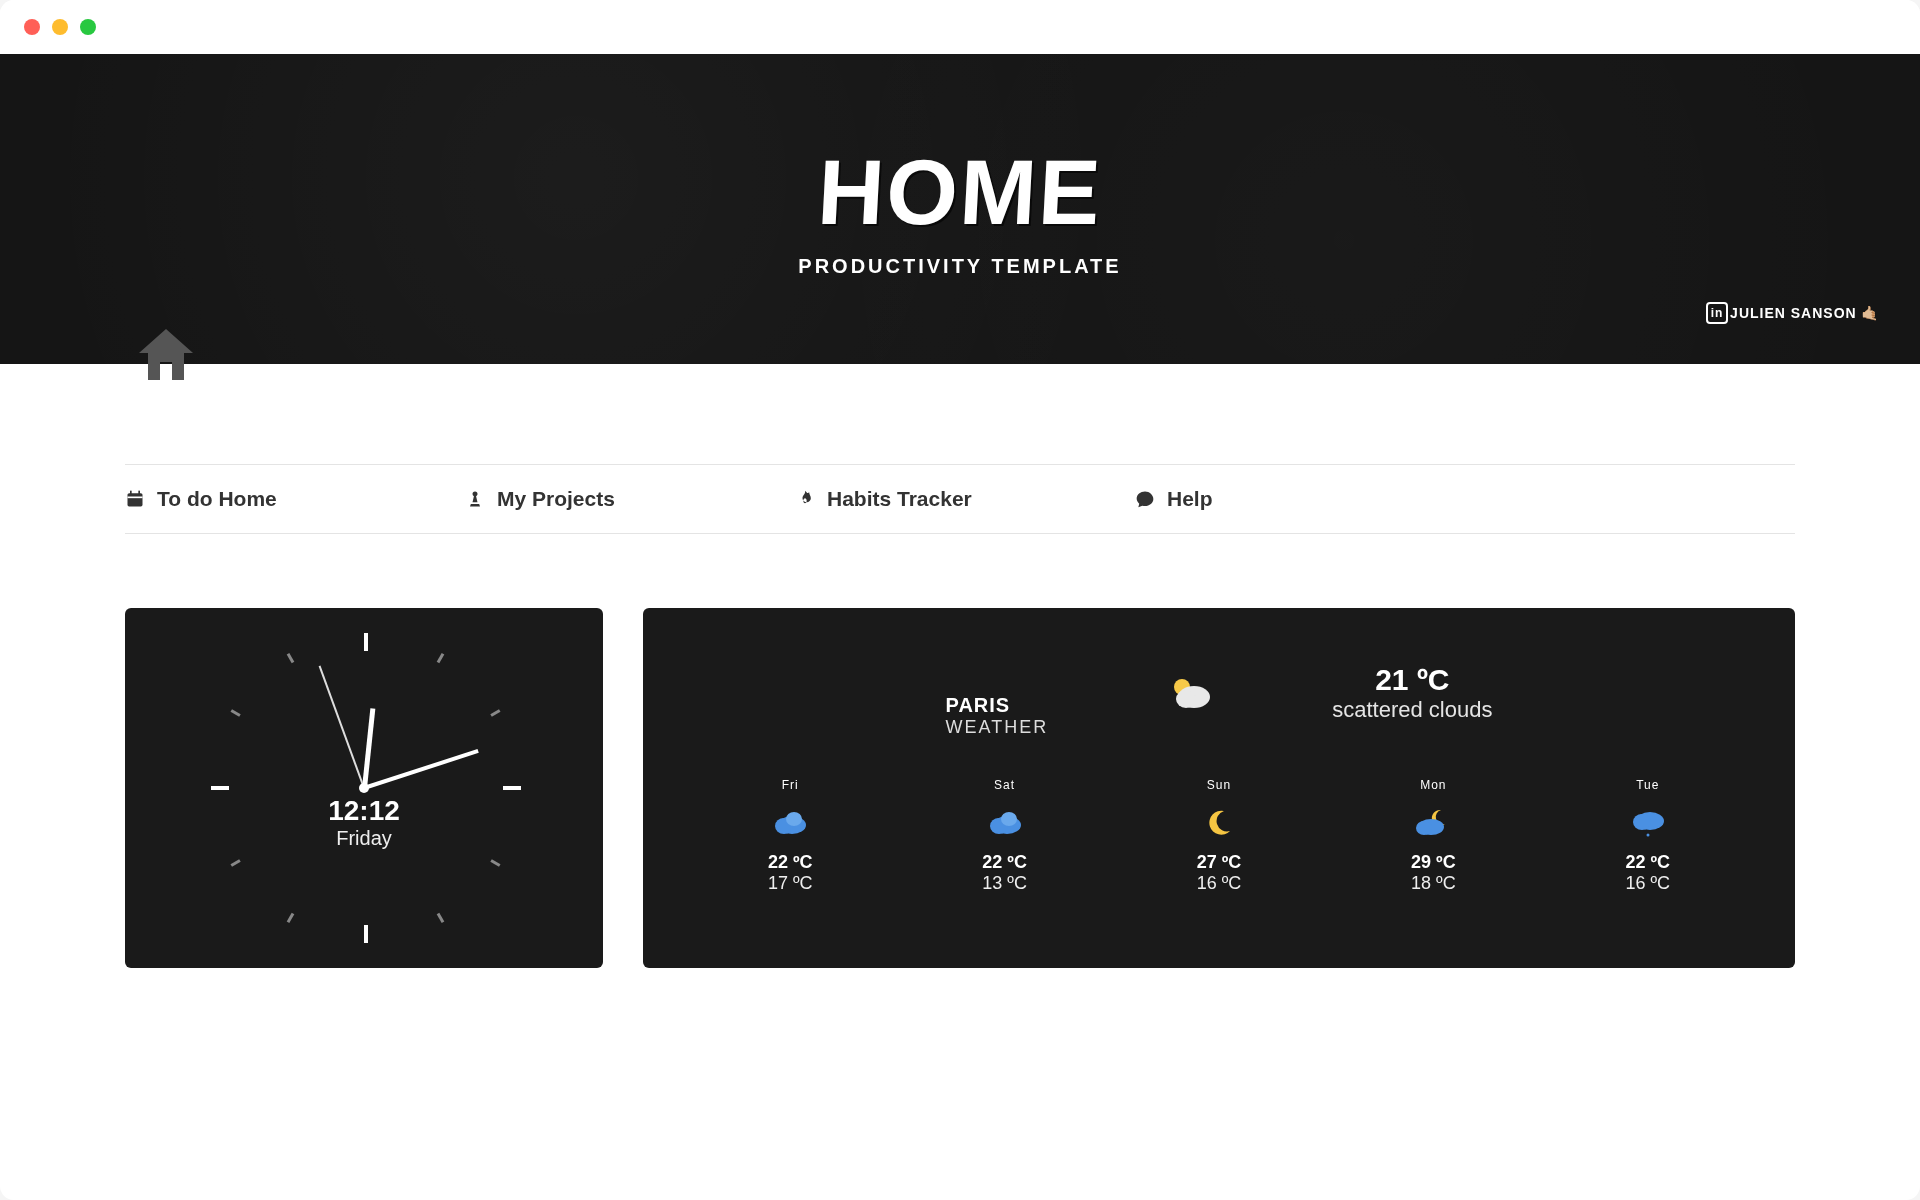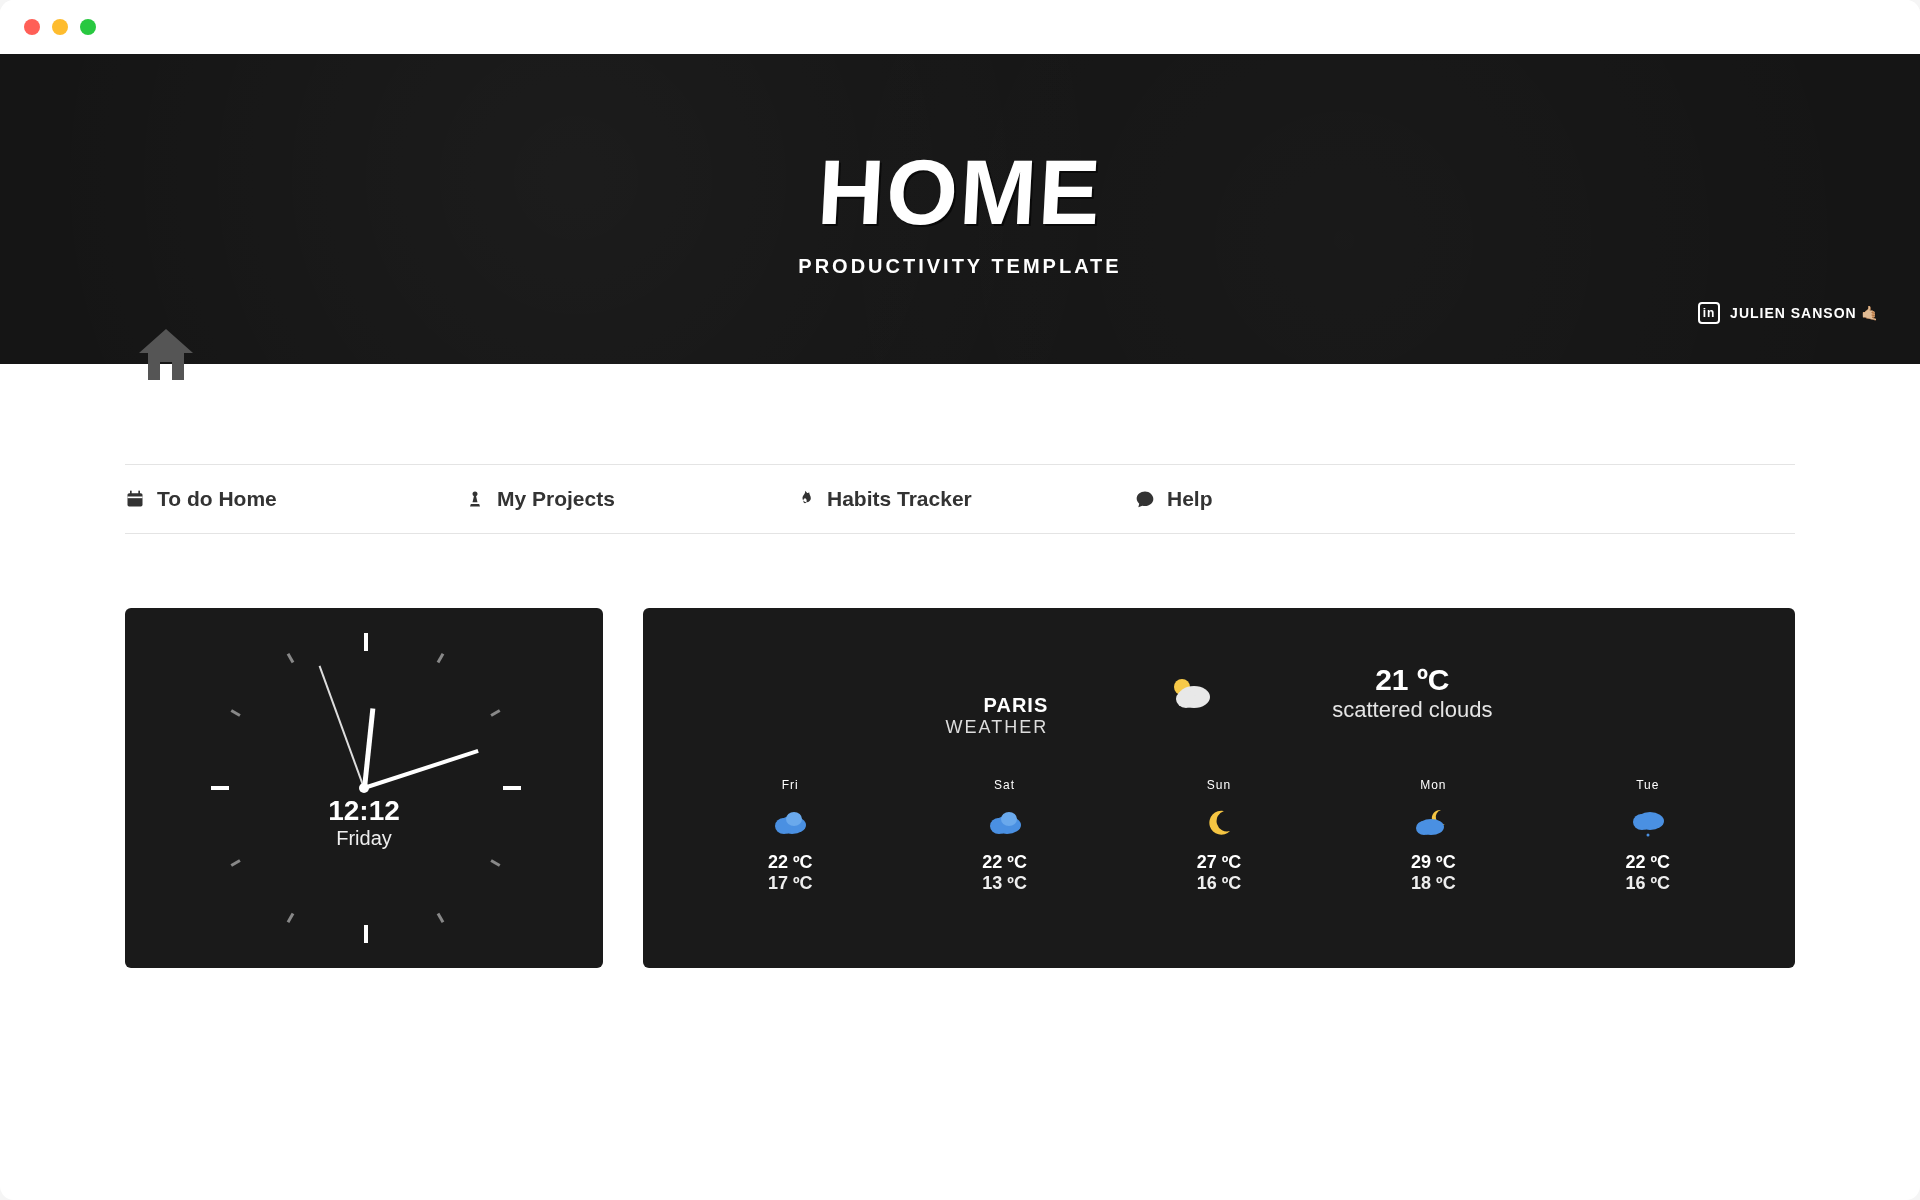--- a/index.html
+++ b/index.html
@@ -63,21 +63,21 @@
   font-weight: 700;
   letter-spacing: 3px;
   margin-top: 10px;
 }
 .banner-credit {
   position: absolute;
   right: 40px;
   bottom: 40px;
   display: flex;
   align-items: center;
-  gap: 10px;
+  gap: 2px;
   color: #fff;
   font-size: 14px;
   font-weight: 700;
   letter-spacing: 1px;
 }
 .linkedin-icon {
   width: 22px;
   height: 22px;
   border: 2px solid #fff;
   border-radius: 4px;
@@ -197,21 +197,21 @@
   color: #fff;
   padding: 40px 40px 30px 40px;
 }
 .weather-header {
   display: flex;
   align-items: center;
   justify-content: center;
   gap: 120px;
   margin-bottom: 40px;
 }
-.weather-loc { text-align: right; margin-top: 46px; }
+.weather-loc { text-align: left; margin-top: 46px; }
 .weather-city { font-size: 20px; font-weight: 800; letter-spacing: 1px; }
 .weather-label { font-size: 18px; font-weight: 400; letter-spacing: 2px; color: #ddd; }
 .weather-now-icon { display: flex; align-items: center; justify-content: center; }
 .weather-now { text-align: center; }
 .weather-temp { font-size: 30px; font-weight: 600; }
 .weather-cond { font-size: 22px; color: #e5e5e5; }
 
 .forecast {
   display: flex;
   justify-content: space-around;
@@ -219,21 +219,21 @@
 .forecast-day {
   text-align: center;
   display: flex;
   flex-direction: column;
   align-items: center;
   gap: 12px;
 }
 .fc-label { font-size: 12px; font-weight: 400; letter-spacing: 1px; }
 .fc-icon-wrap { height: 36px; display: flex; align-items: center; justify-content: center; }
 .fc-hi { font-size: 18px; font-weight: 600; }
-.fc-lo { font-size: 18px; font-weight: 700; color: #eee; }
+.fc-lo { font-size: 18px; font-weight: 400; color: #eee; }
 
 
 svg.icon-svg { display: block; }
 </style>
 </head>
 <body>
 
 <div class="window">
 
   <div class="titlebar">

